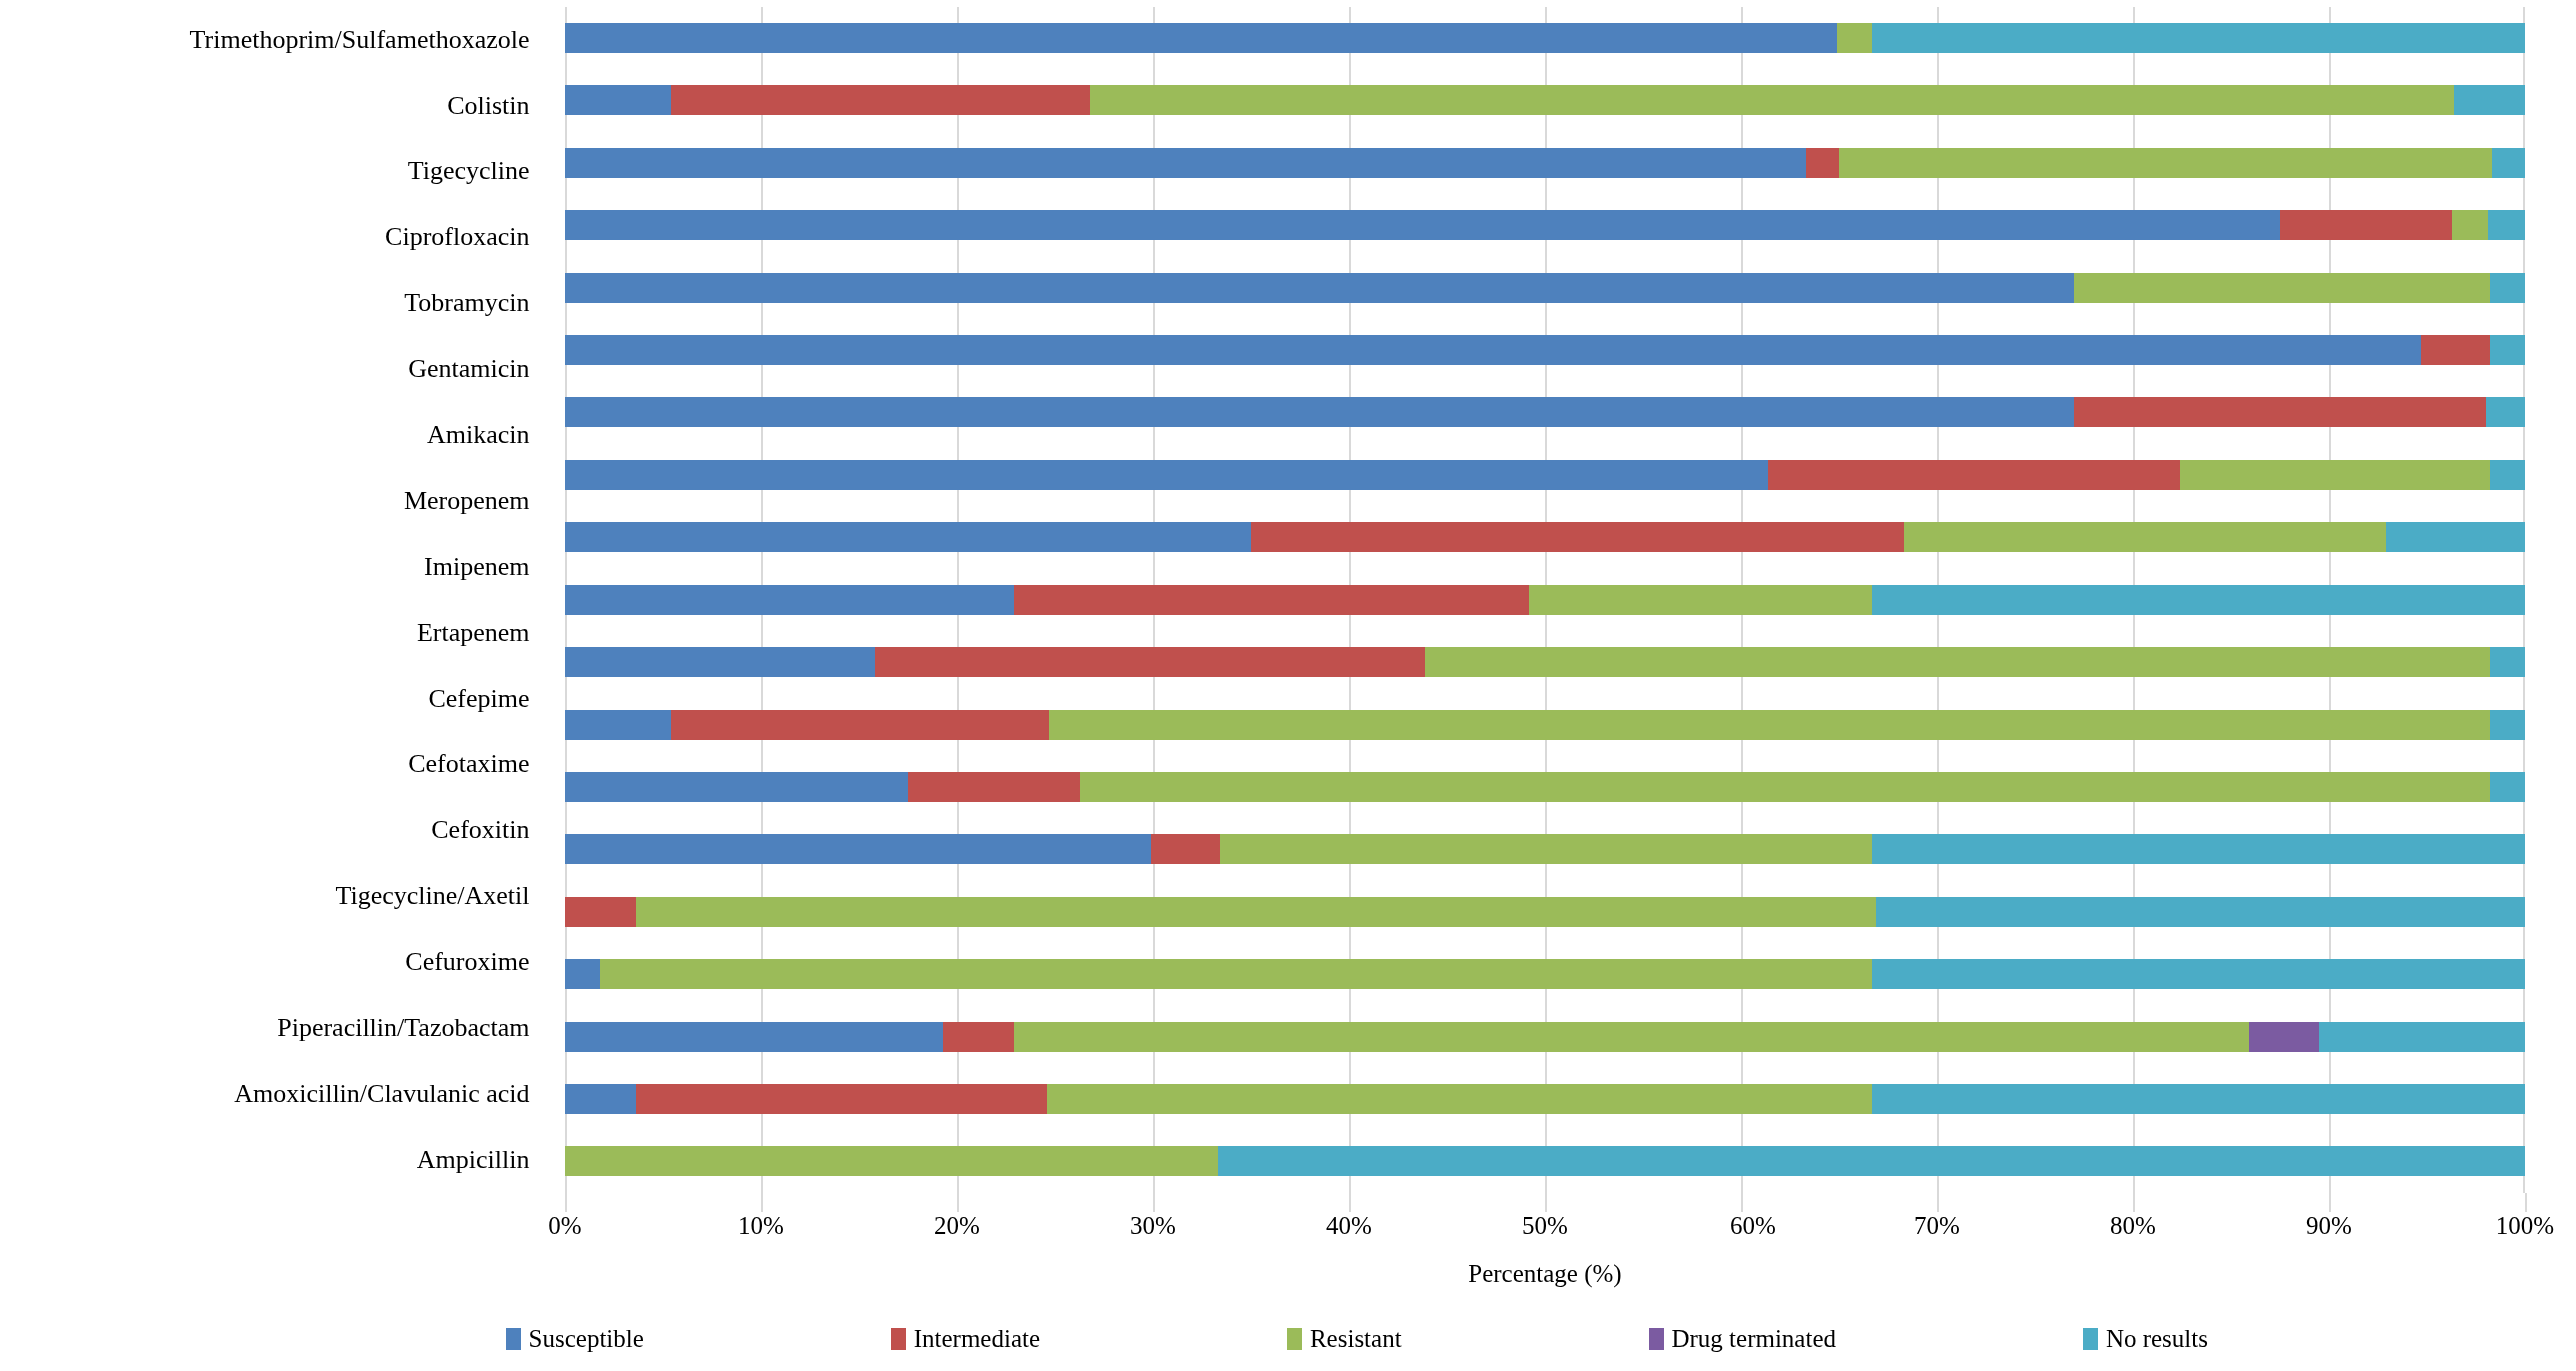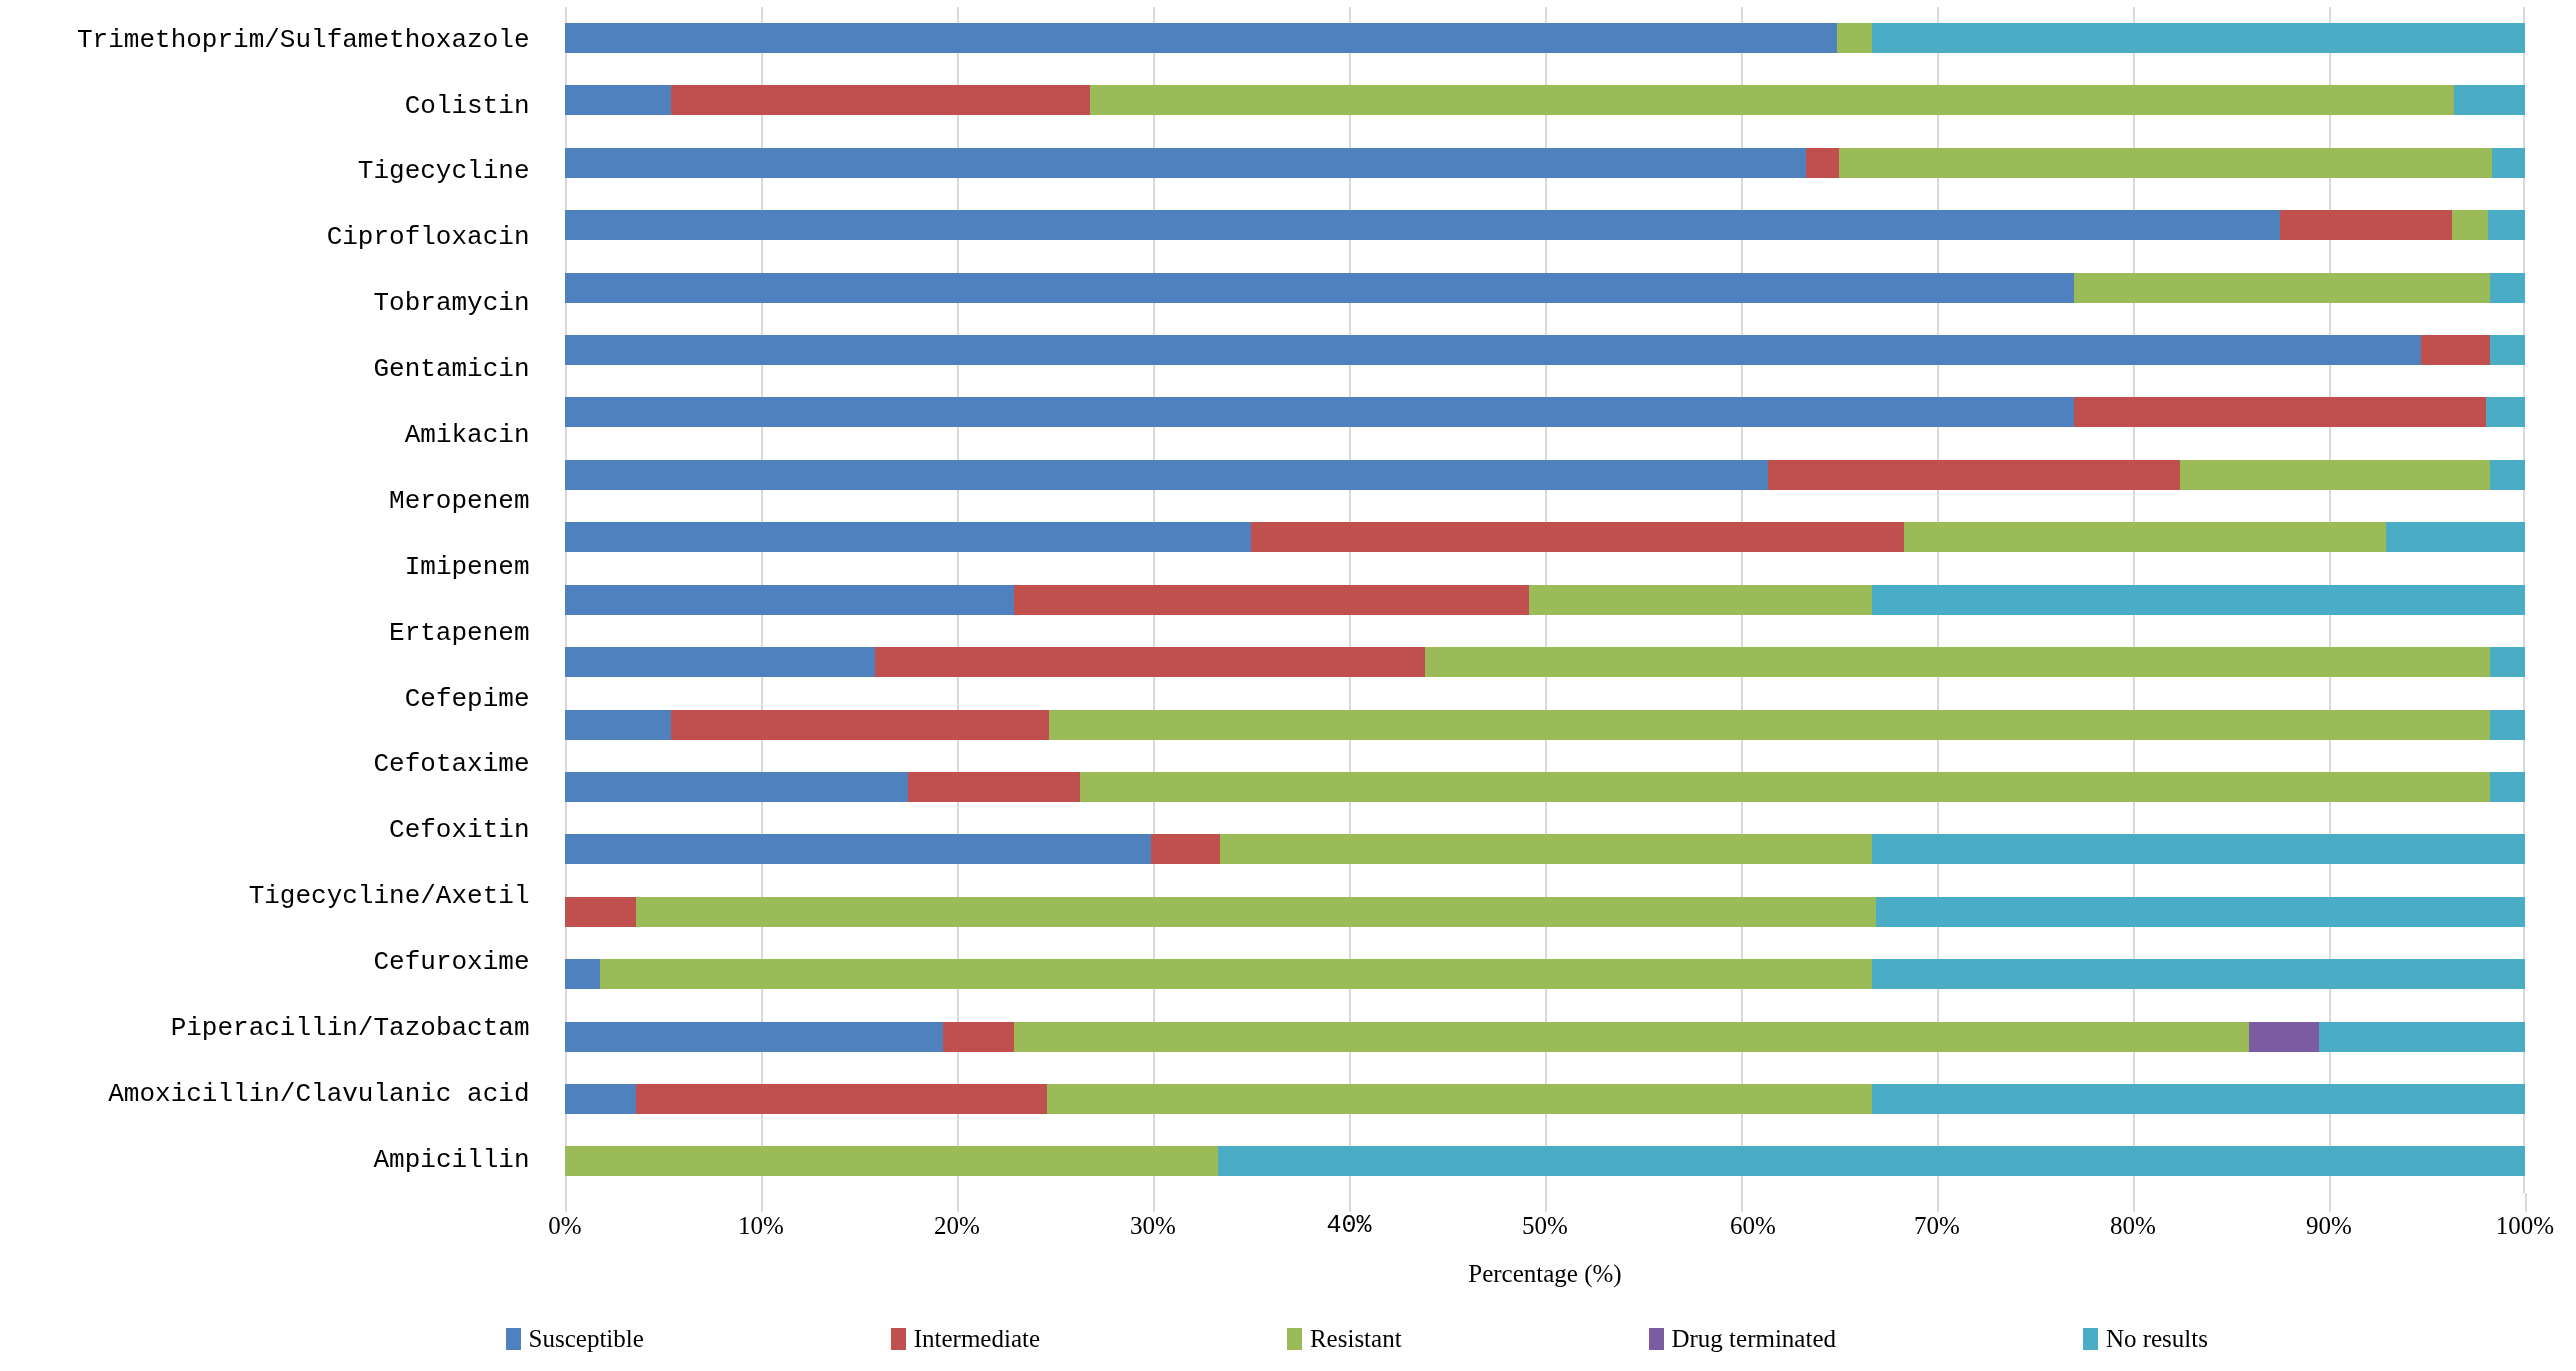--- a/index.html
+++ b/index.html
@@ -42,21 +42,20 @@
   .cat-label {
     flex: 1 1 0;
     display: flex;
     align-items: center;
     justify-content: flex-end;
     padding-right: 18.5px;
     font-size: 26px;
     line-height: 1;
     white-space: nowrap;
     color: #000;
-    font-family: Liberation Mono, monospace;
   }
 
   #plot-area {
     position: absolute;
     left: 565px;
     top: 6.7px;
     width: 1960px;
     height: 1186px;
   }
 
@@ -377,21 +376,21 @@
       <div class="tickmark" style="left: 1568px;"></div>
       <div class="tickmark" style="left: 1764px;"></div>
       <div class="tickmark" style="left: 1960px;"></div>
     </div>
 
   <div id="x-tick-labels">
       <div class="tick-label" style="left: 565px;">0%</div>
       <div class="tick-label" style="left: 761px;">10%</div>
       <div class="tick-label" style="left: 957px;">20%</div>
       <div class="tick-label" style="left: 1153px;">30%</div>
-      <div class="tick-label" style="left: 1349px; font-family: Liberation Mono, monospace;">40%</div>
+      <div class="tick-label" style="left: 1349px;">40%</div>
       <div class="tick-label" style="left: 1545px;">50%</div>
       <div class="tick-label" style="left: 1741px; margin-left: 12px;">60%</div>
       <div class="tick-label" style="left: 1937px;">70%</div>
       <div class="tick-label" style="left: 2133px;">80%</div>
       <div class="tick-label" style="left: 2329px;">90%</div>
       <div class="tick-label" style="left: 2525px;">100%</div>
     </div>
 
   <div id="x-axis-title">Percentage (%)</div>
 

